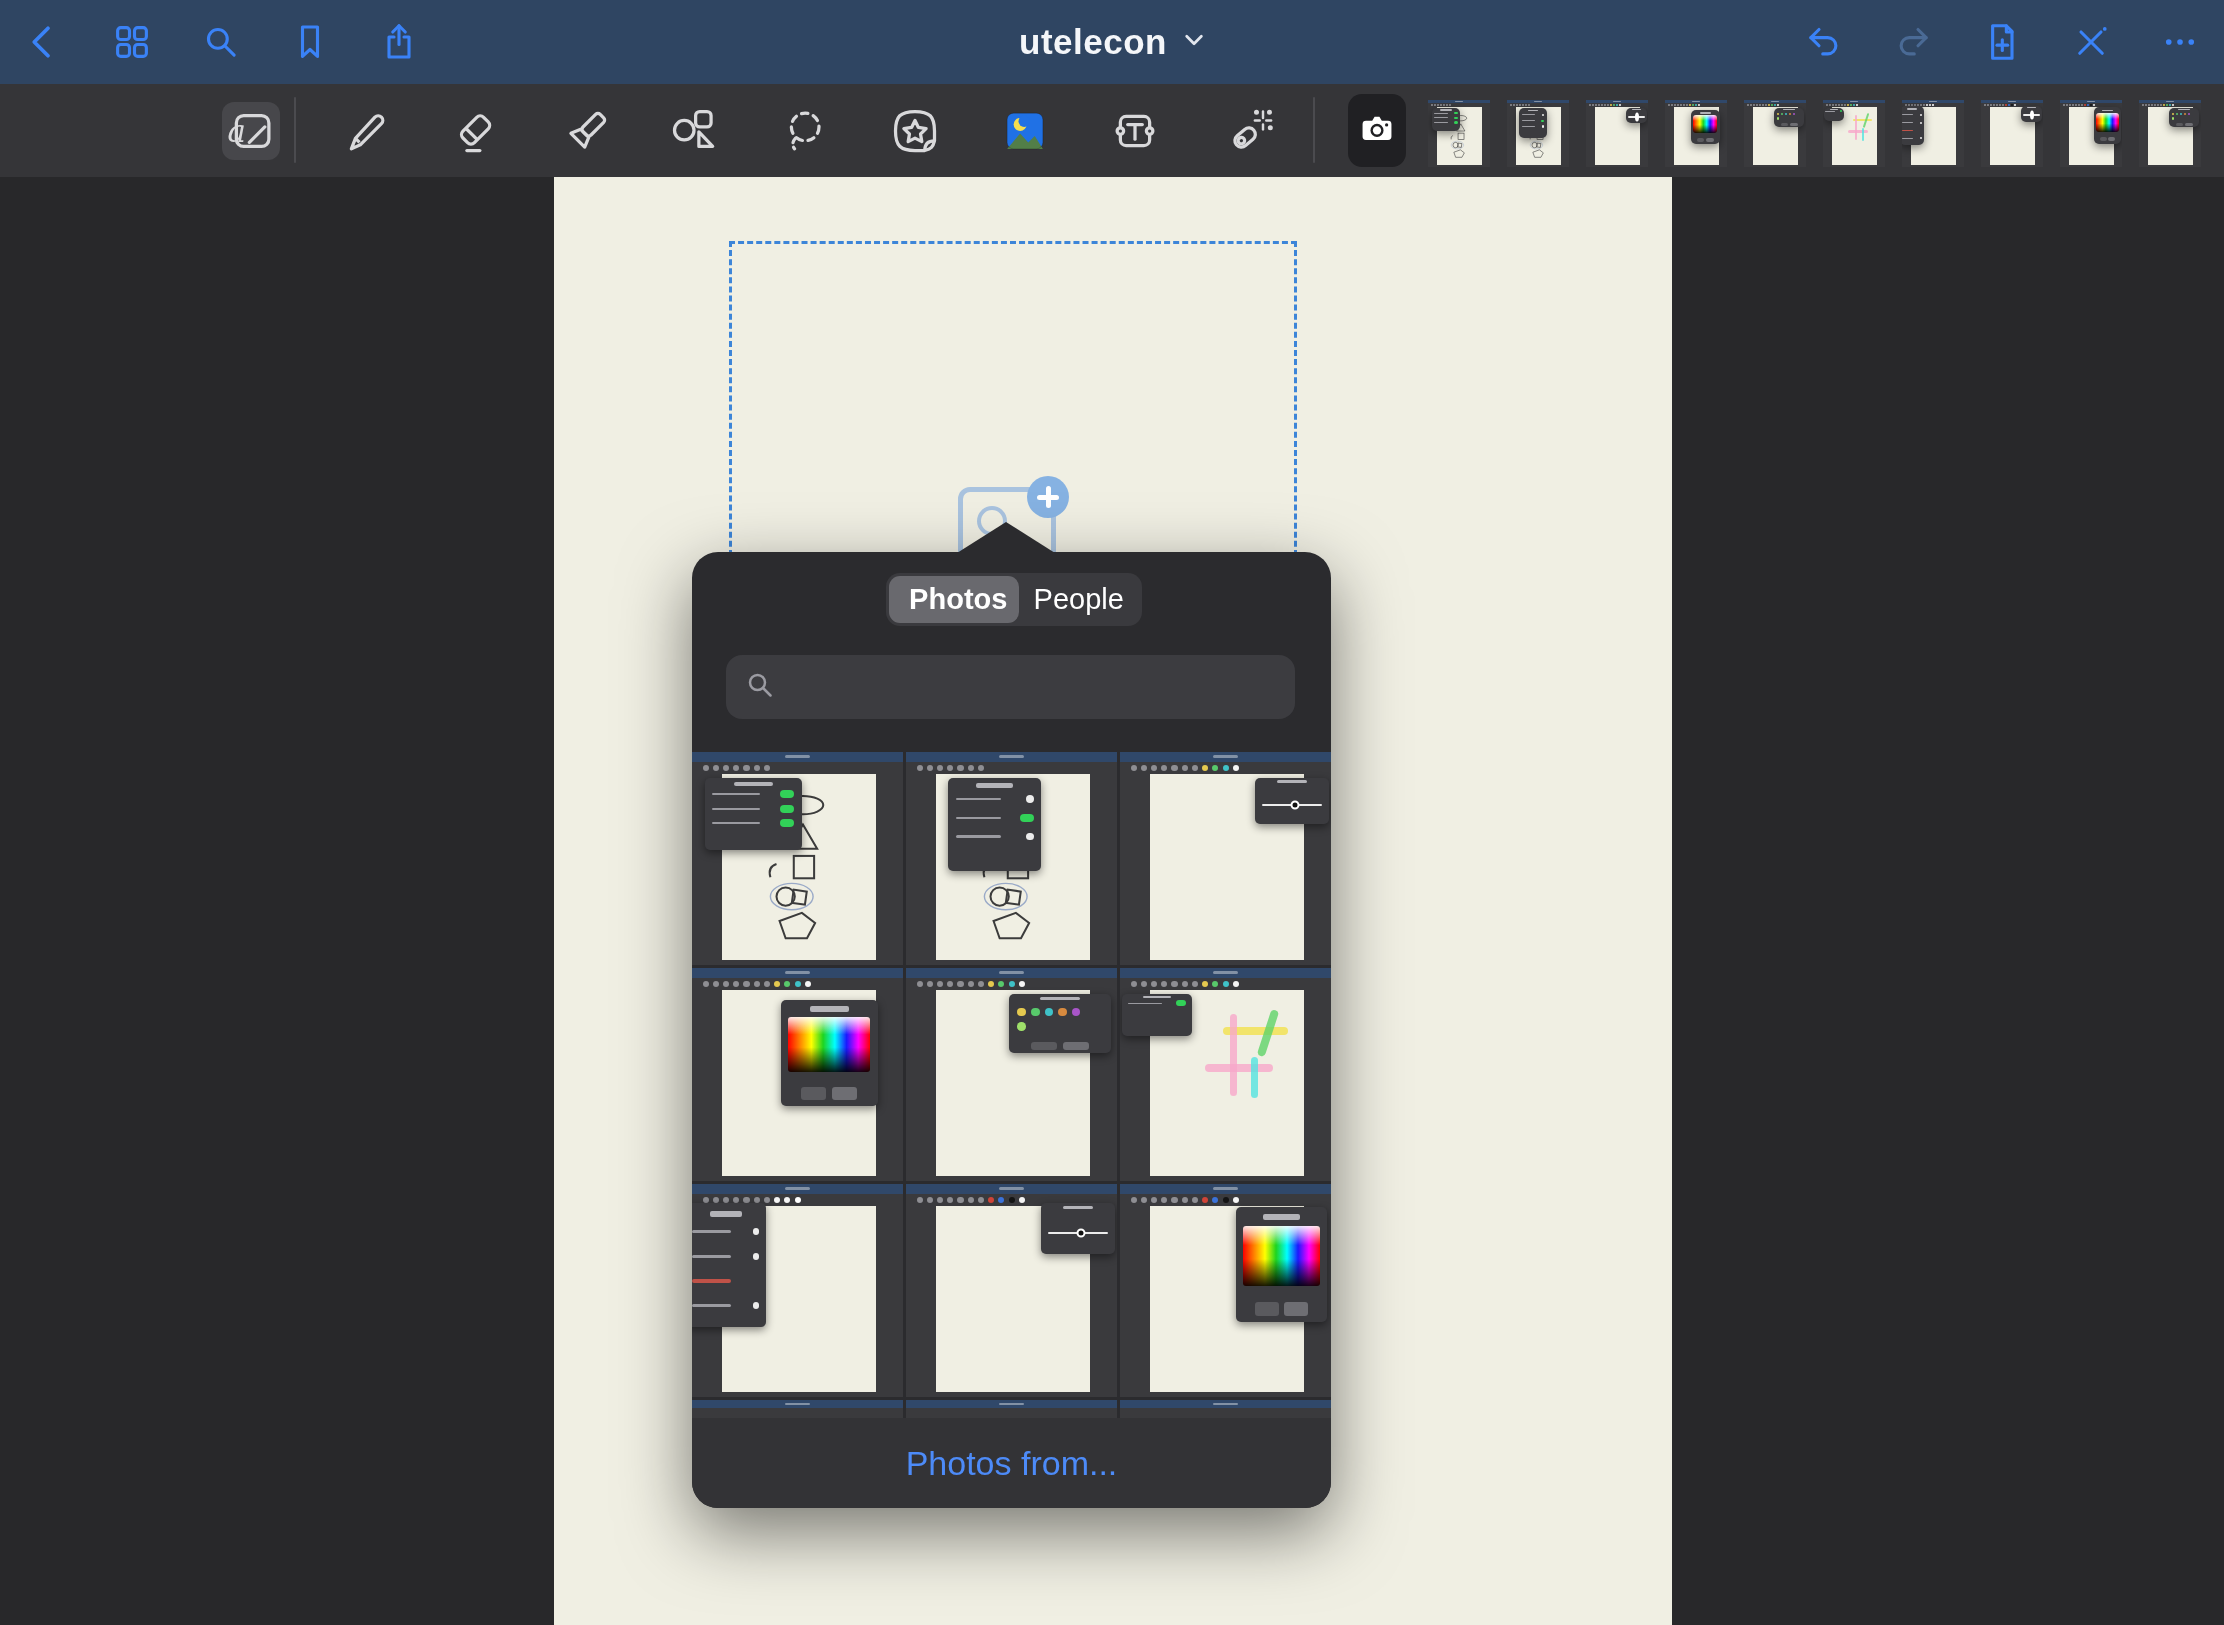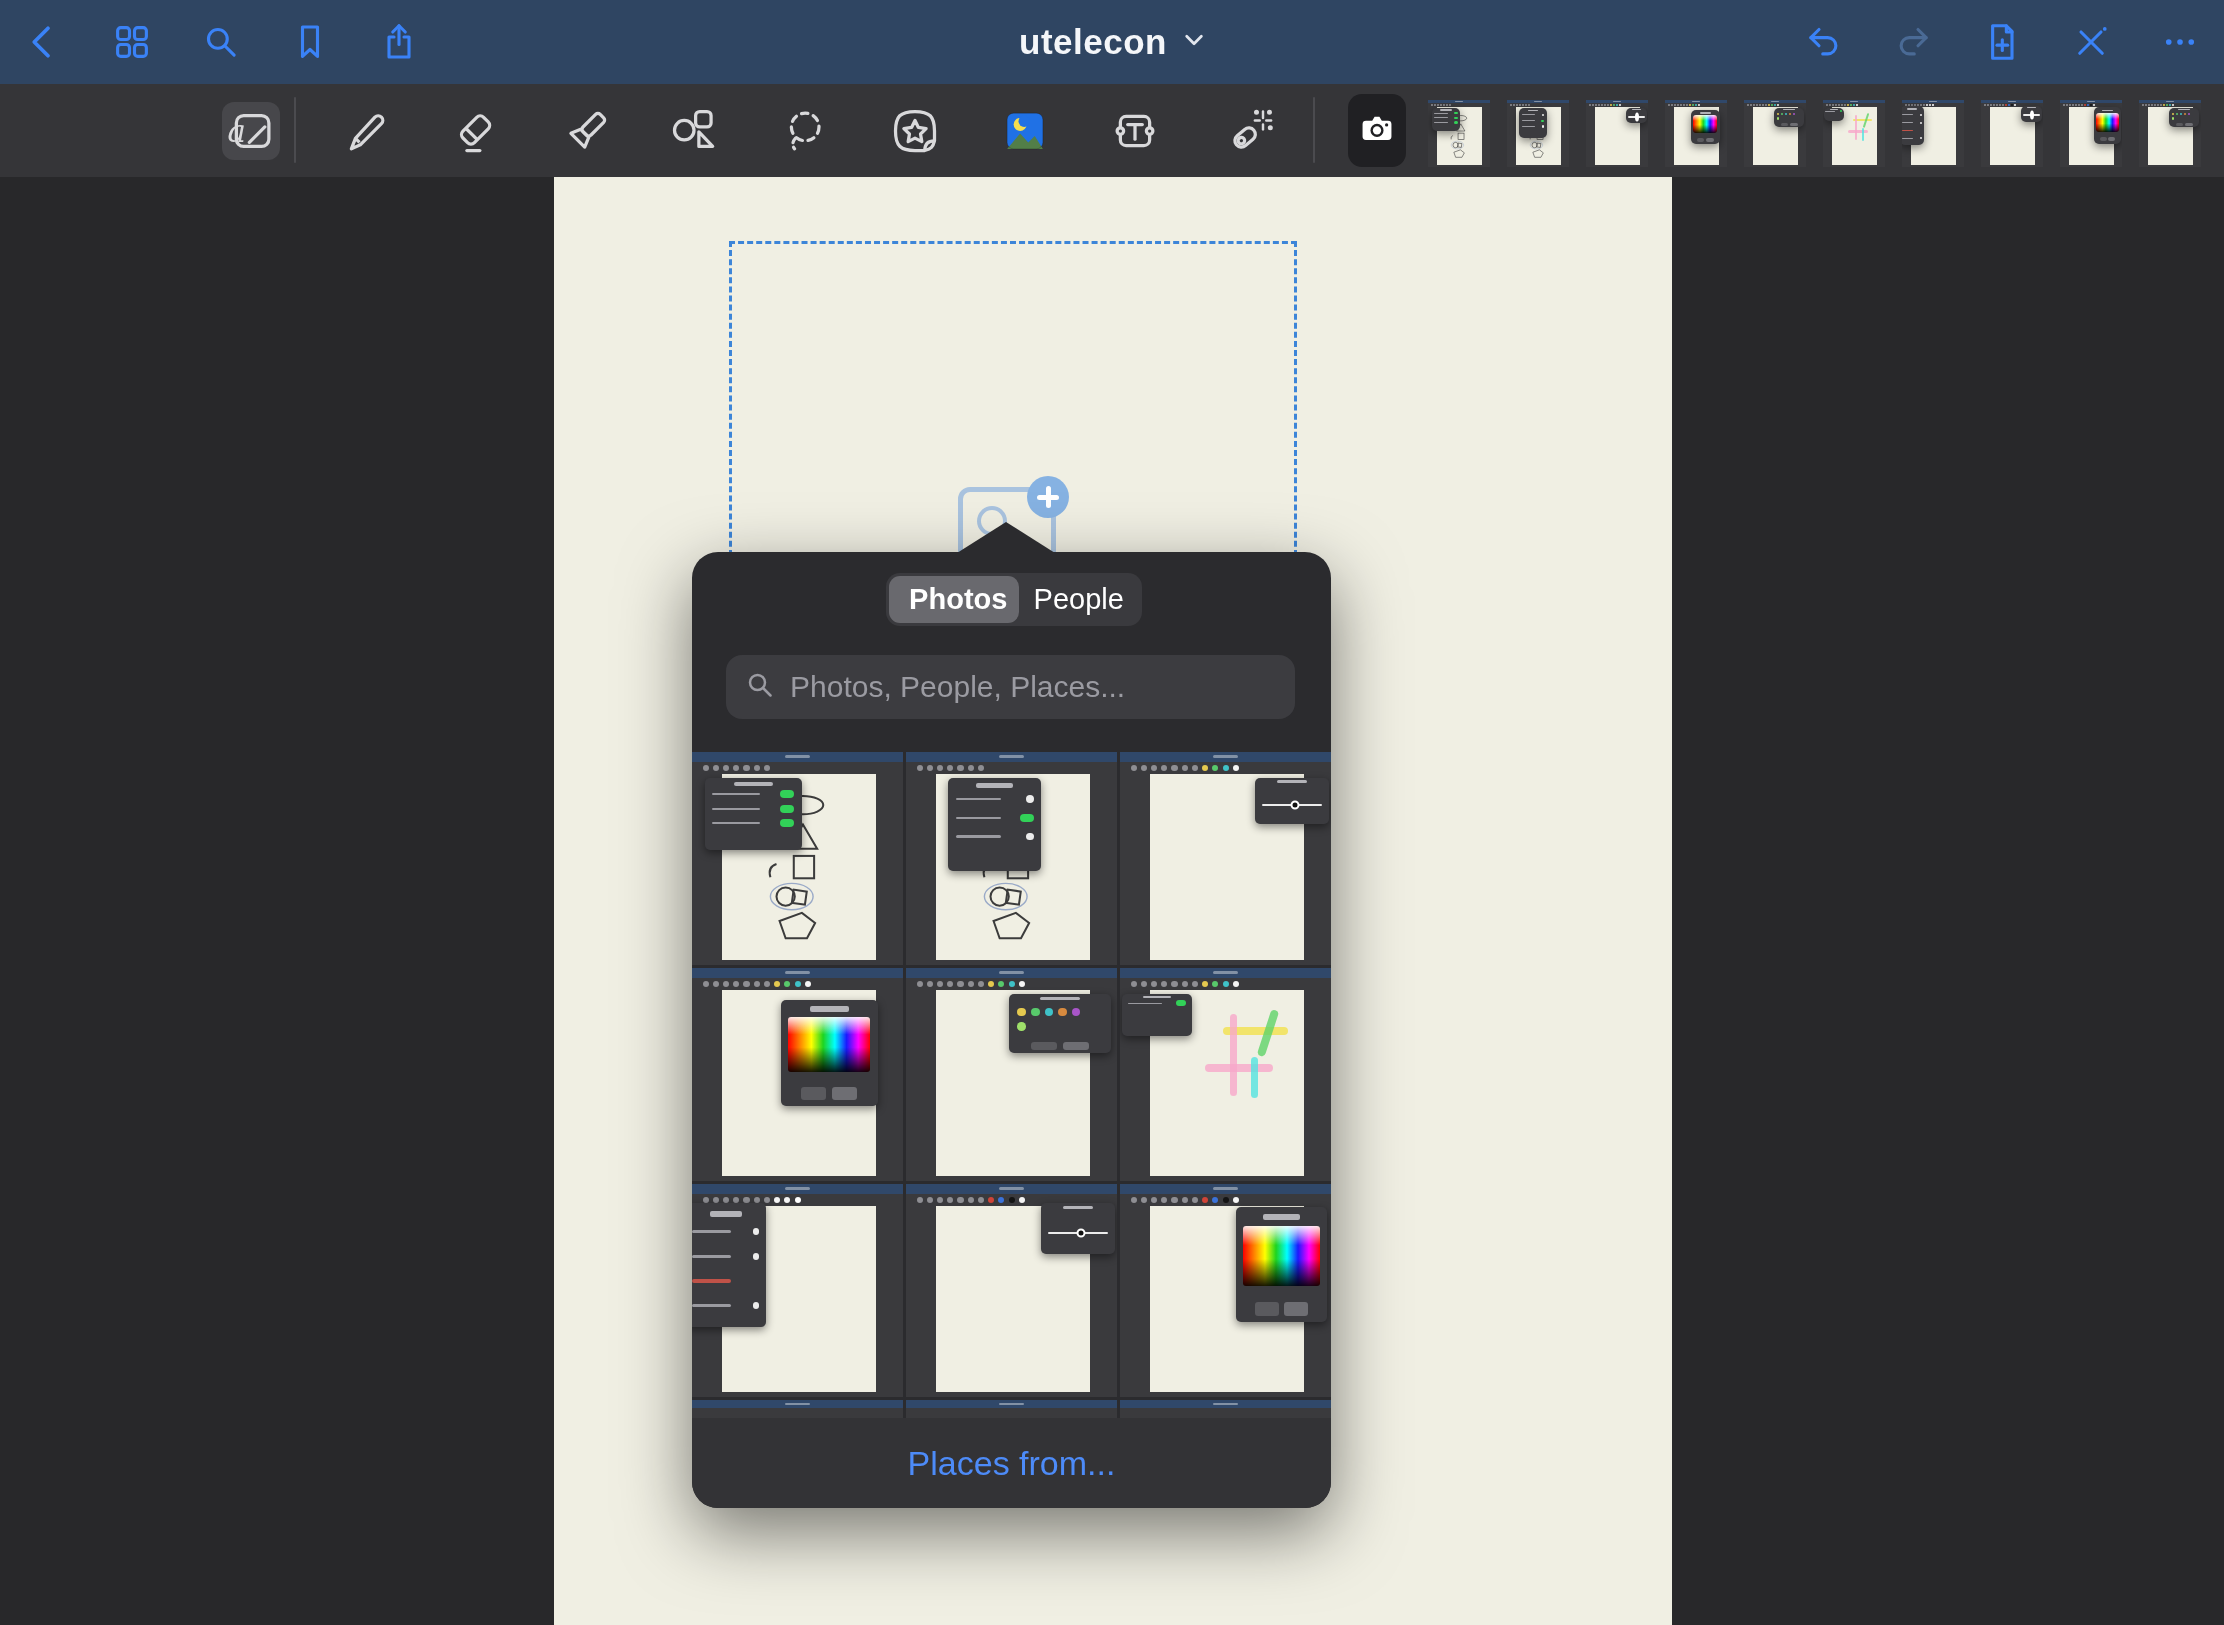--- a/index.html
+++ b/index.html
@@ -688,21 +688,20 @@
       <div class="seg">
         <span>People</span>
       </div>
     </div>
 
     <div class="searchbar">
       <span><svg viewBox="0 0 64 64" fill="none" stroke="currentColor" stroke-width="5">
             <circle cx="27" cy="27" r="15"></circle>
             <line x1="38" y1="38" x2="53" y2="53" stroke-linecap="round"></line>
           </svg></span>
-      <input type="text" placeholder="Photos, People, Places..." style="">
     </div>
 
     <div class="photo-grid" id="photo-grid">
         <div class="pg-cell" style="left: 0px; top: 0px; width: 211px; height: 213px;">
           <div class="mini">
             <div class="m-nav">
               <i></i>
             </div>
             <div class="m-tools">
               <div class="m-dot"></div>
@@ -1030,17 +1029,17 @@
         <div class="pg-cell" style="left: 428px; top: 648px; width: 211px; height: 18px;">
           <div class="mini">
             <div class="m-nav" style="height: 44%;">
               <i></i>
             </div>
           </div>
         </div>
       </div>
 
     <div class="pop-footer">
-      <span class="lbl">Places from...</span>
+      <span class="lbl">Photos from...</span>
     </div>
   </div>
 
 </div>
 
 </body></html>

